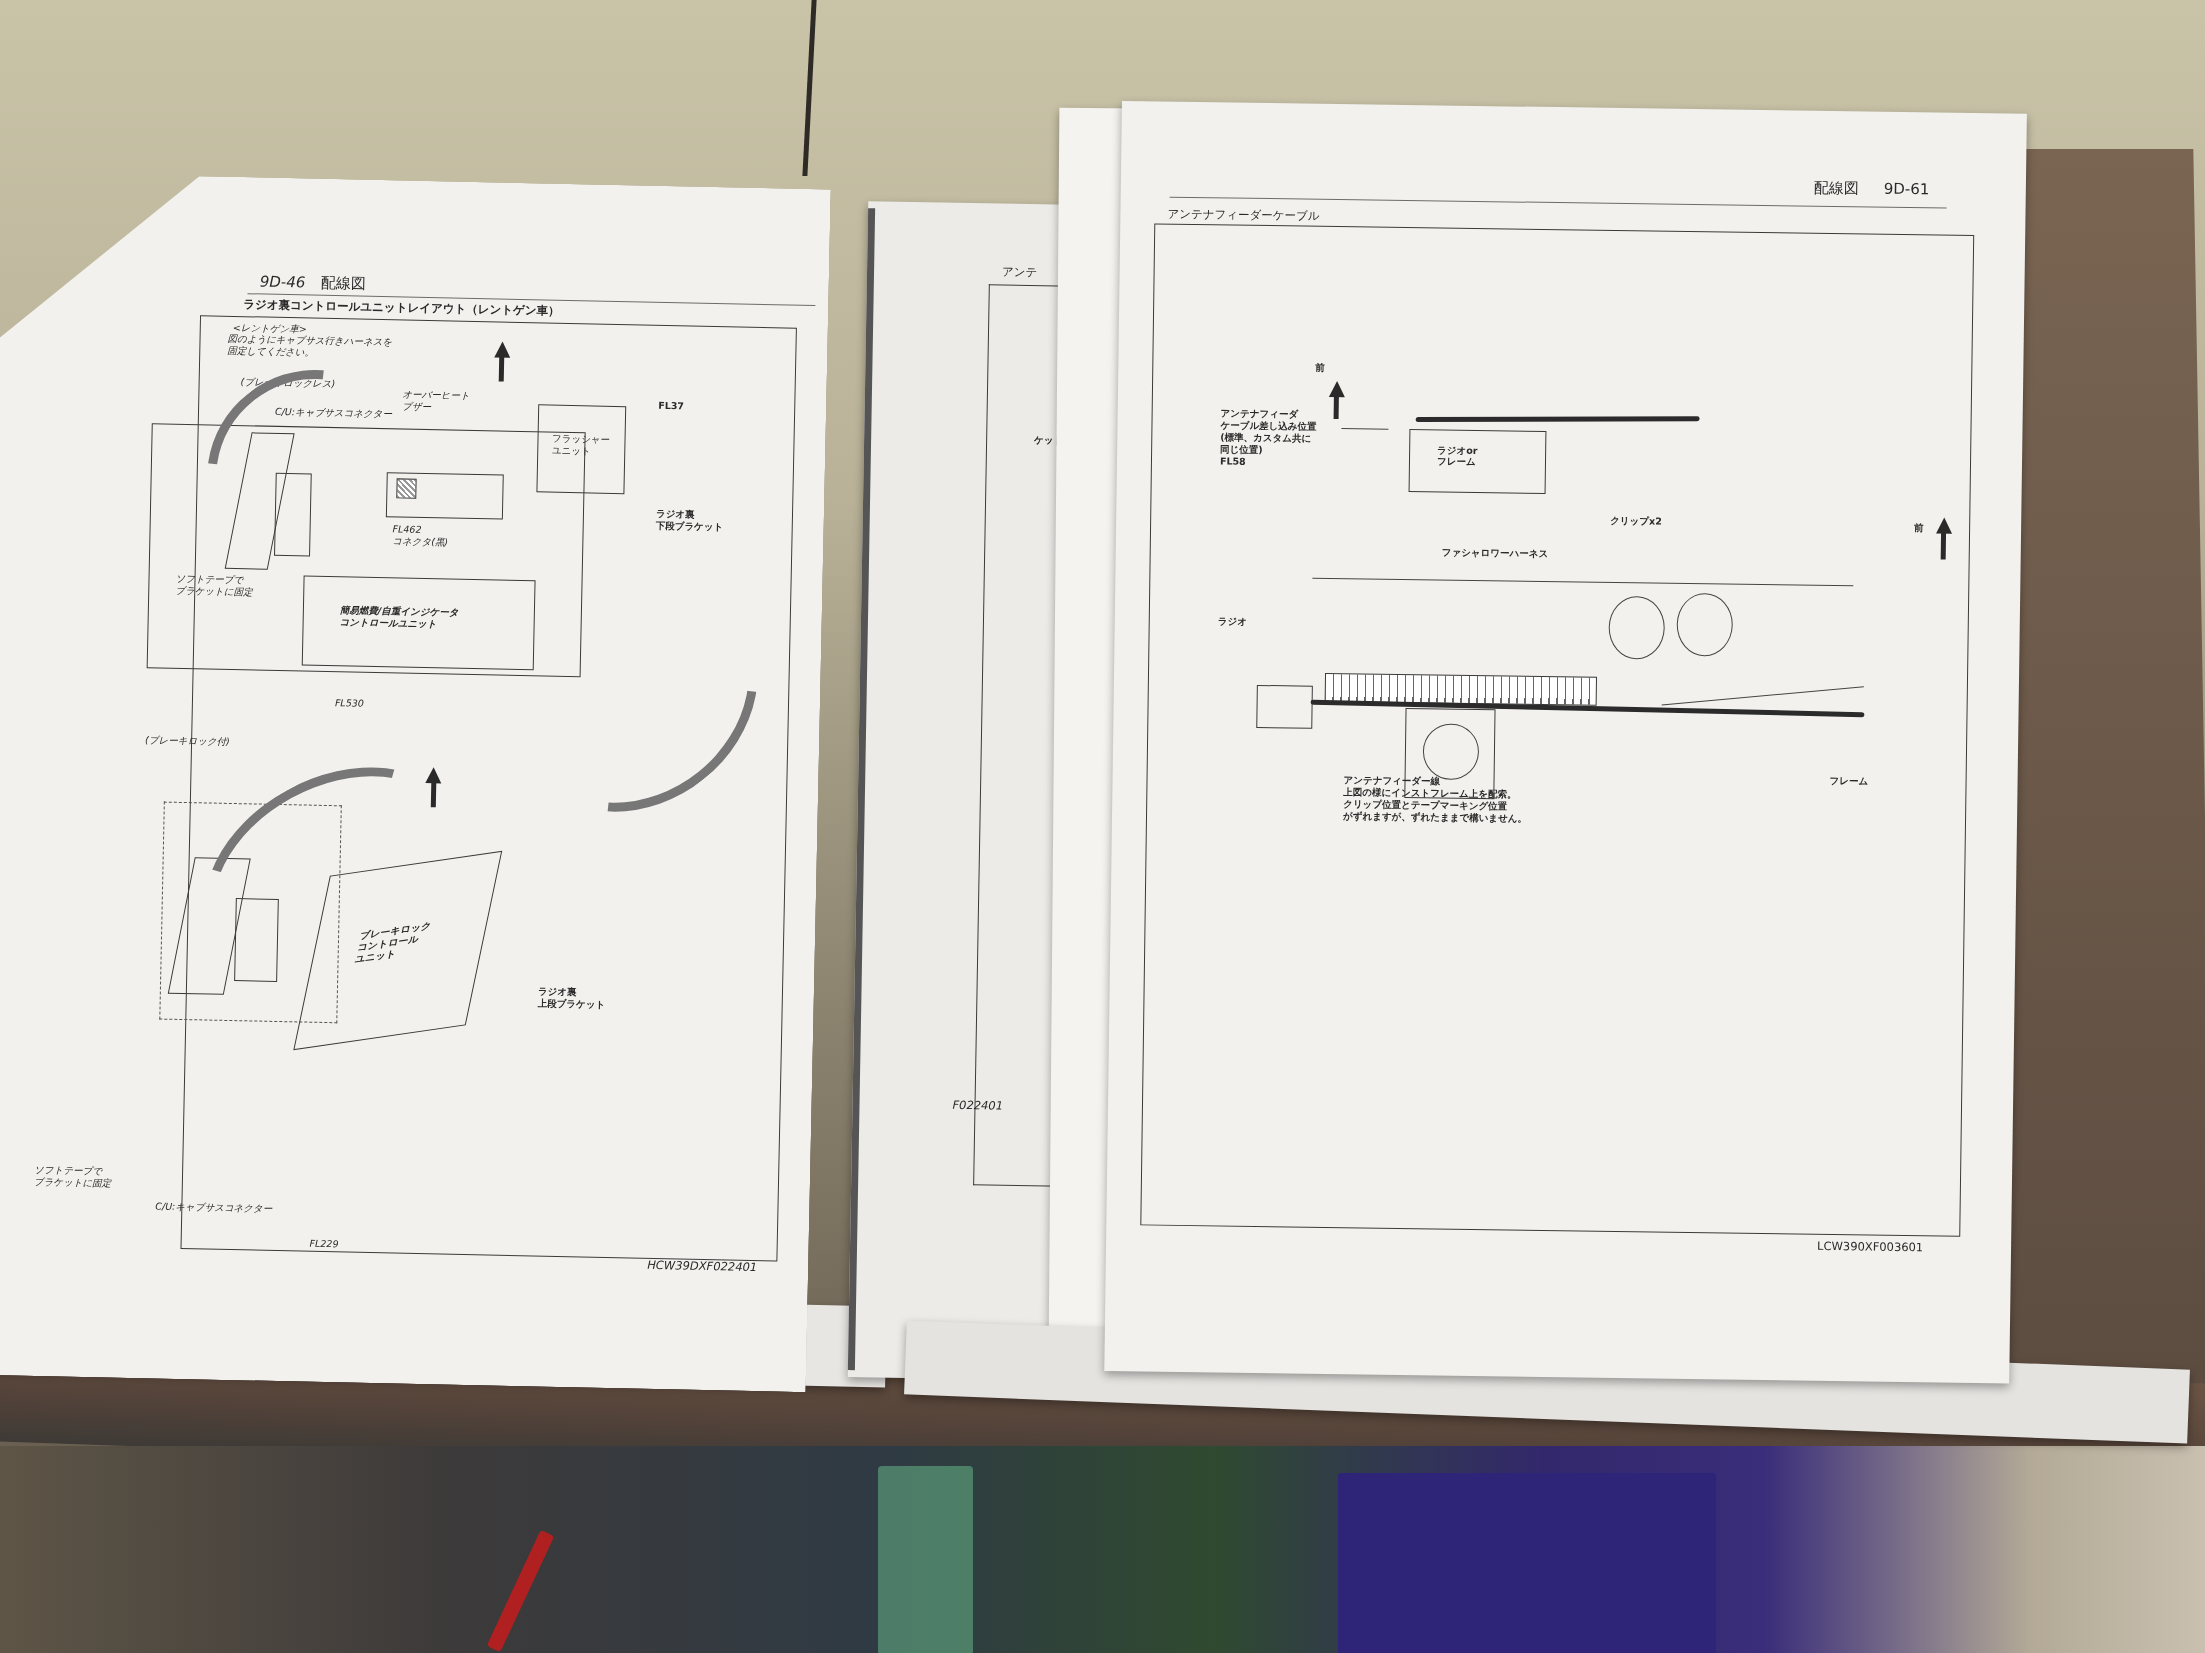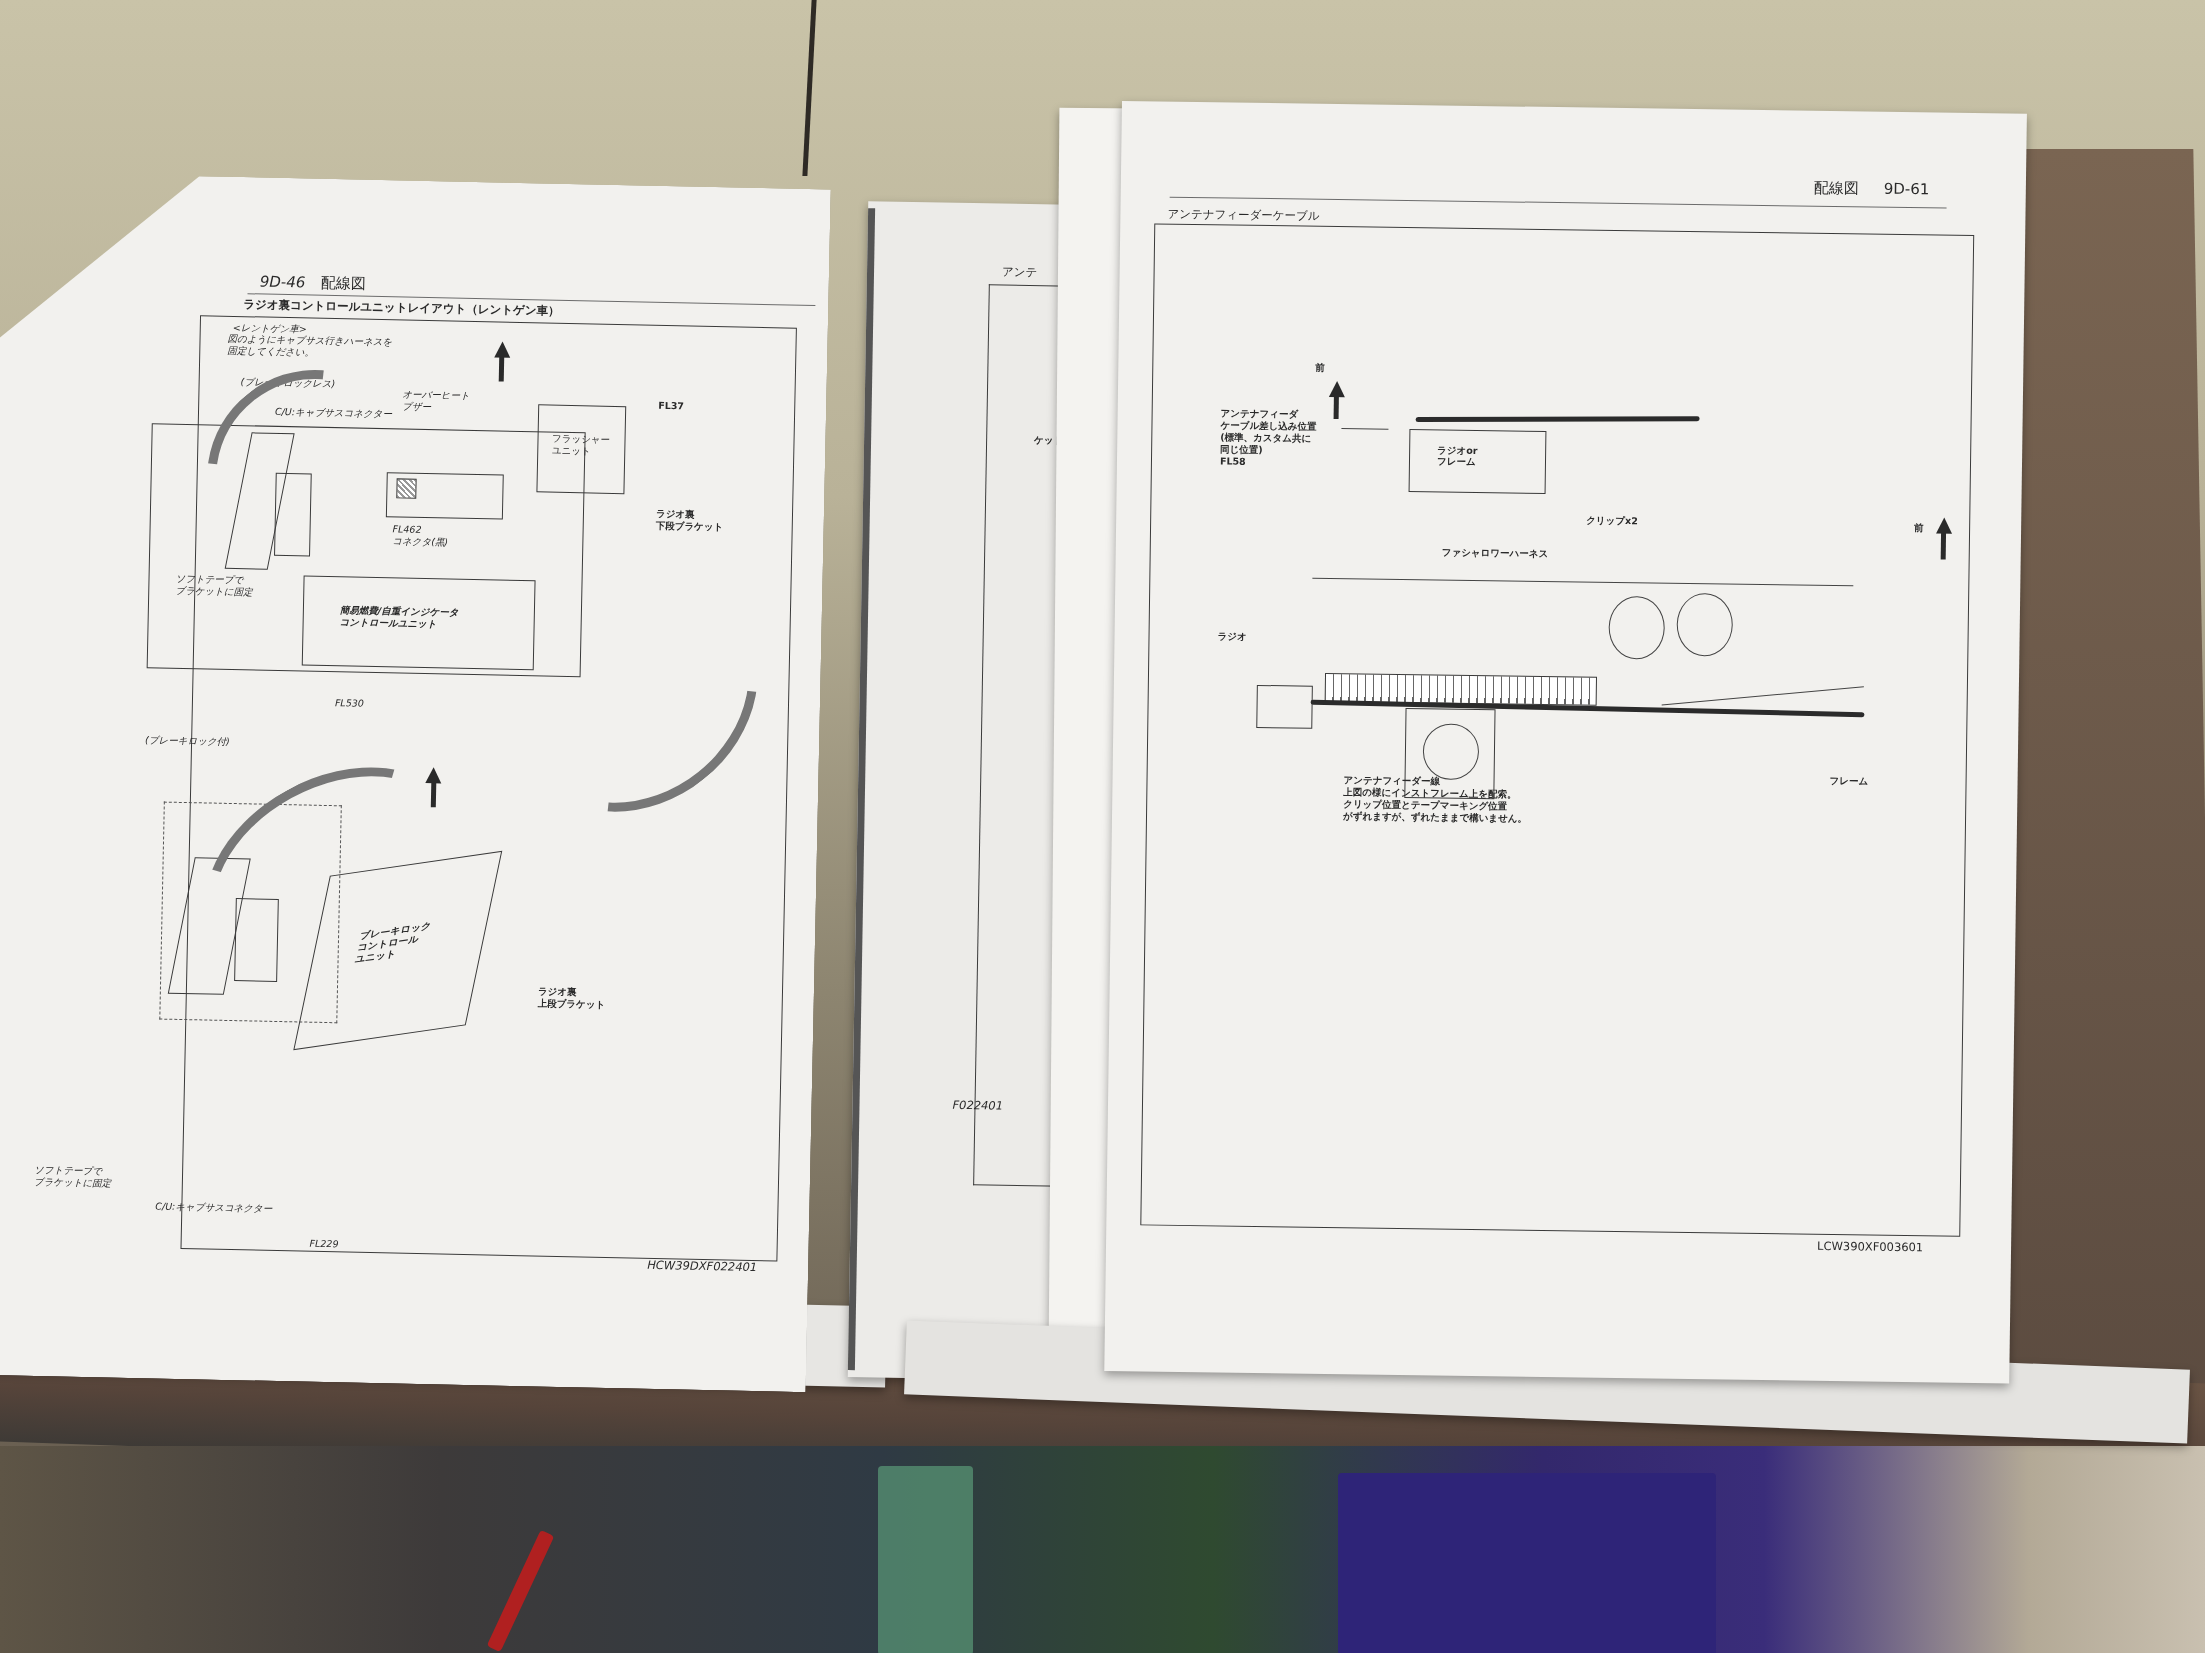--- a/index.html
+++ b/index.html
@@ -176,26 +176,26 @@
 (標準、カスタム共に
 同じ位置)
 FL58</div>
     <div class="line" style="left:189px;top:201px;width:47px;"></div>
     <div class="box" style="left:257px;top:201px;width:135px;height:61px;">
       <div class="txt b sm" style="left:27px;top:13.5px;">ラジオor
 フレーム</div>
     </div>
     <div class="line thick" style="left:263px;top:189px;width:284px;transform:rotate(-1deg);"></div>
 
-    <div class="txt b sm" style="left:435px;top:284px;">クリップx2</div>
+    <div class="txt b sm" style="left:459px;top:284px;">クリップx2</div>
     <div class="txt b sm" style="left:291px;top:318px;">ファシャロワーハーネス</div>
     <div class="txt b sm" style="left:763px;top:287px;">前</div>
     <div class="arrow-stem" style="left:790px;top:297px;height:27px;"></div>
     <div class="arrow-up" style="left:785px;top:282px;"></div>
-    <div class="txt b sm" style="left:68px;top:405px;">ラジオ</div>
+    <div class="txt b sm" style="left:68px;top:390px;">ラジオ</div>
 
     <div class="line" style="left:162px;top:351px;width:541px;"></div>
     <div class="circle" style="left:459px;top:365px;width:54px;height:61px;"></div>
     <div class="circle" style="left:527px;top:361px;width:54px;height:61px;"></div>
     <div class="box" style="left:108px;top:459px;width:54px;height:41px;"></div>
     <div class="box" style="left:176px;top:446px;width:270px;height:27px;background:repeating-linear-gradient(90deg,#fff 0 6.8px,#666 6.8px 8px);"></div>
     <div class="line thick" style="left:162px;top:473px;width:554px;transform:rotate(0.5deg);"></div>
     <div class="box" style="left:257px;top:480px;width:88px;height:88px;">
       <div class="circle" style="left:17px;top:13.5px;width:54px;height:54px;"></div>
     </div>

